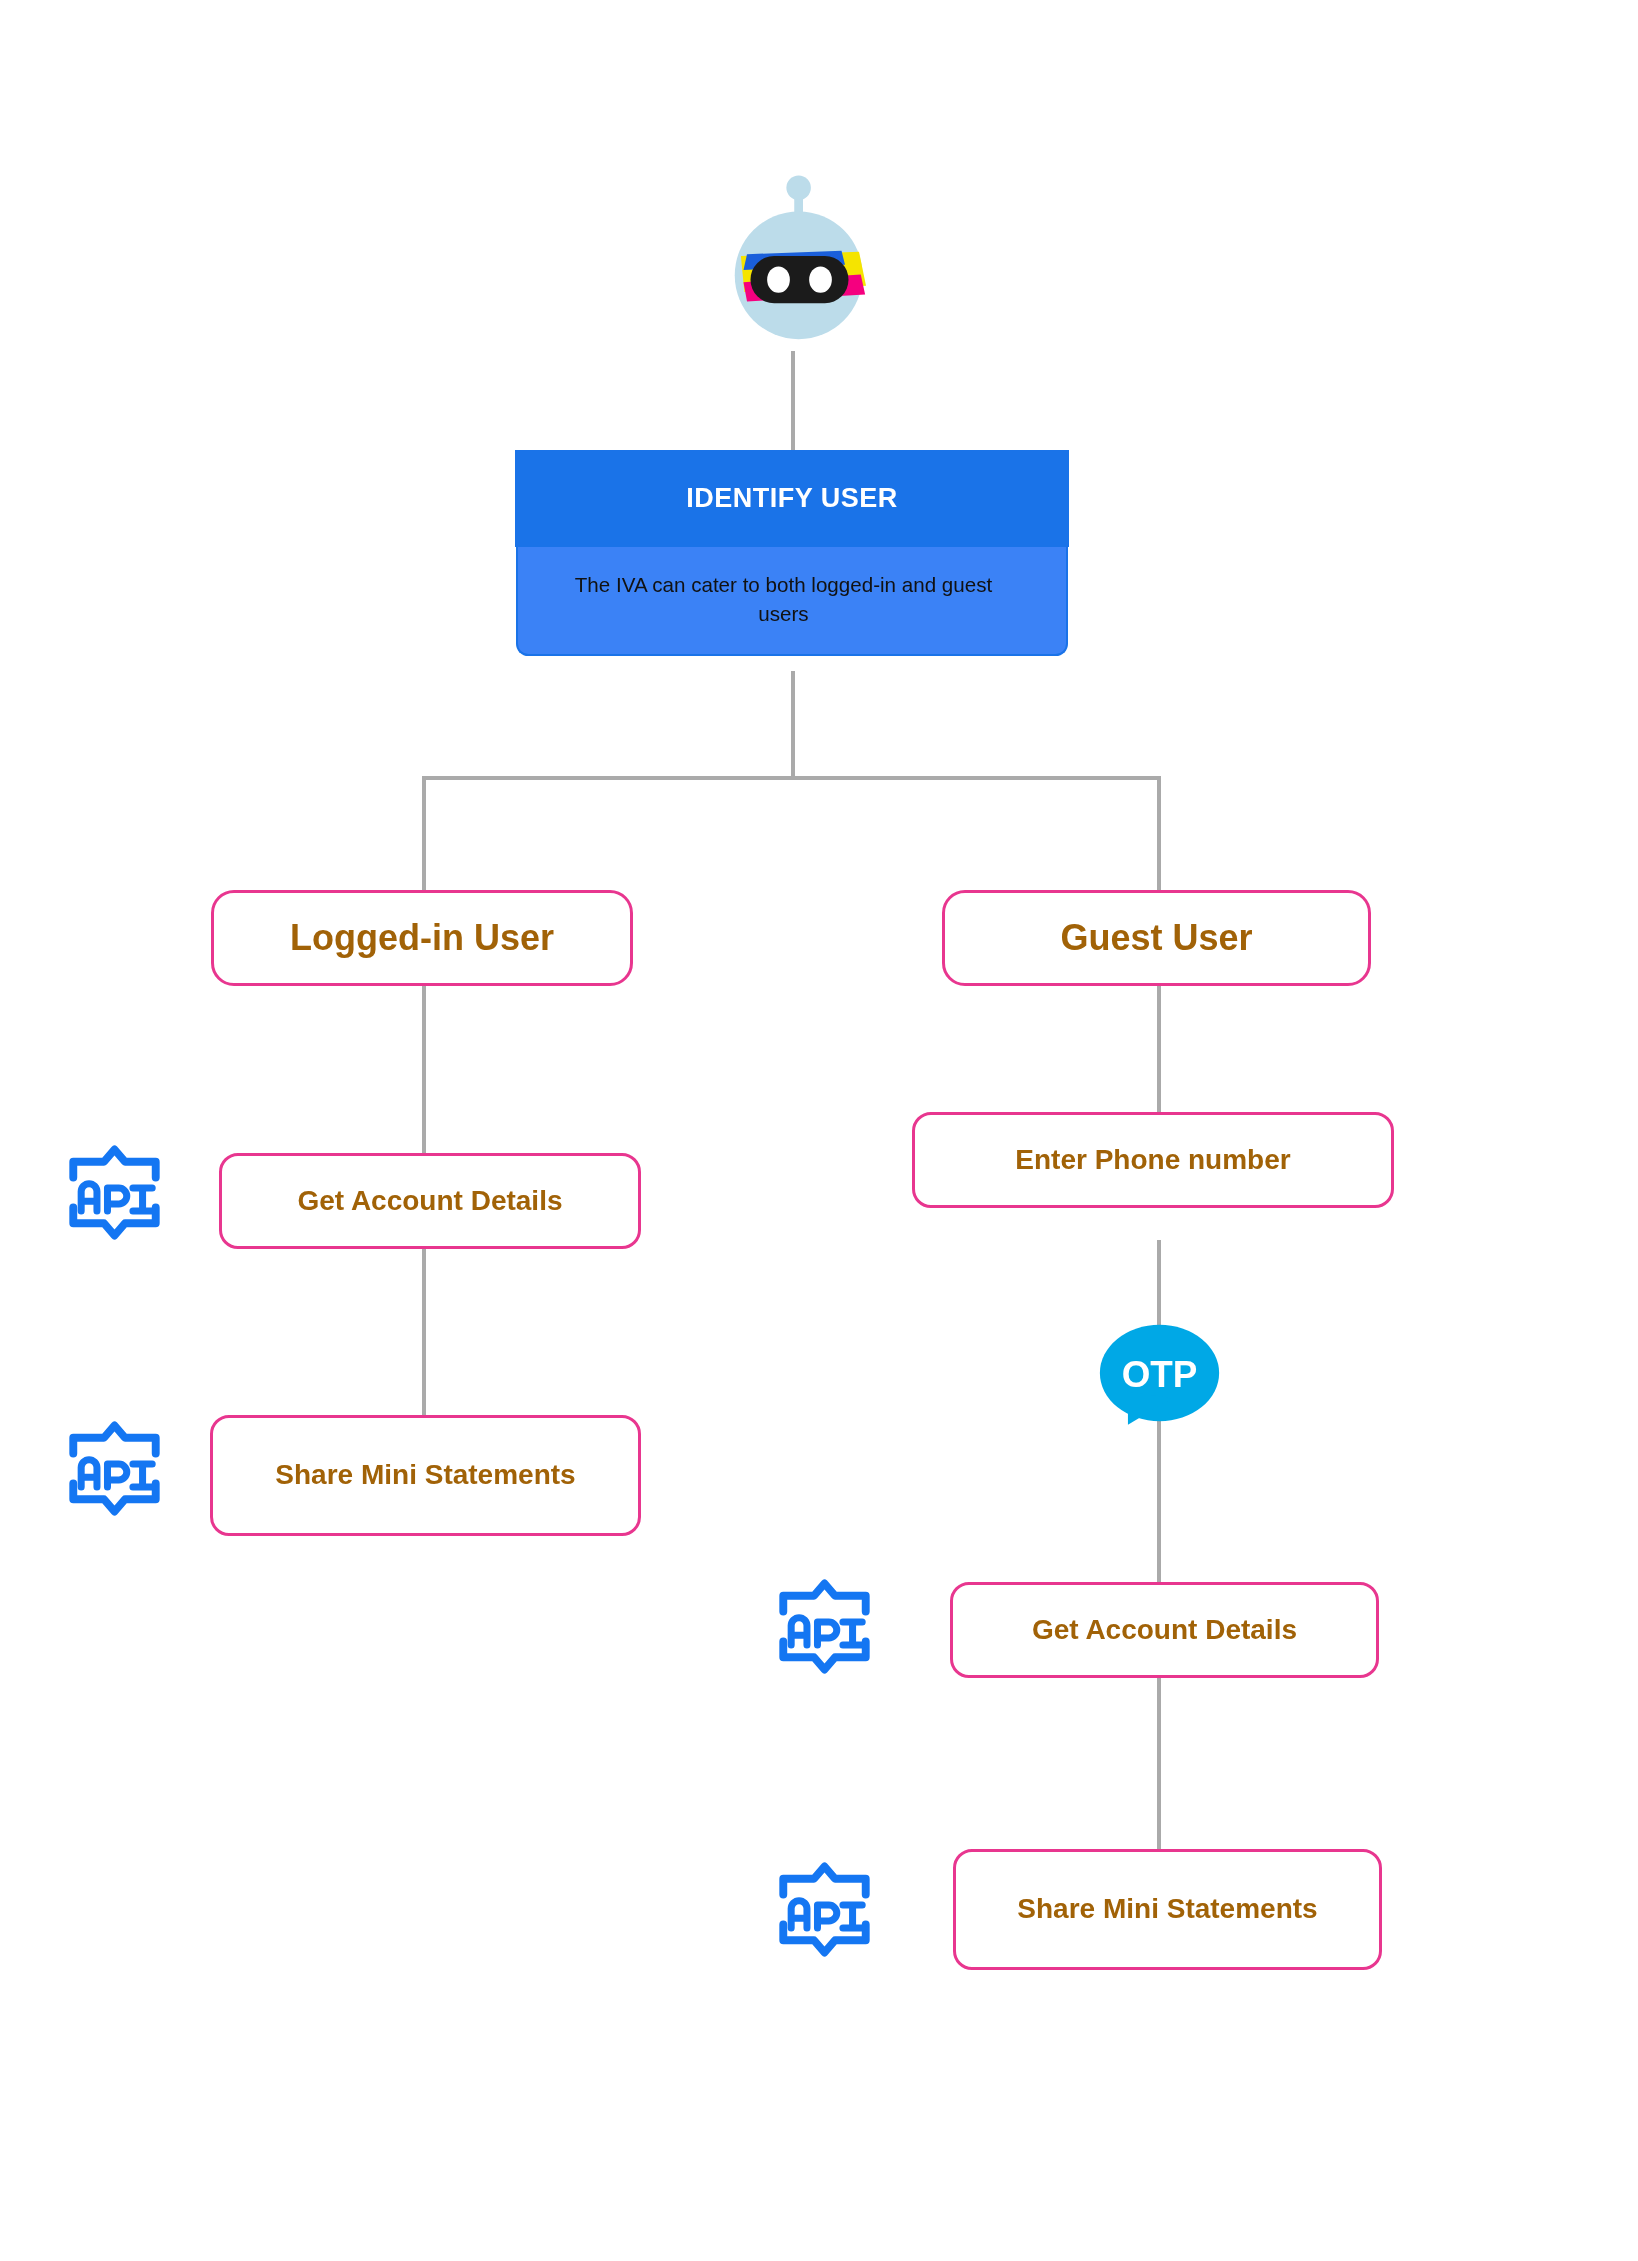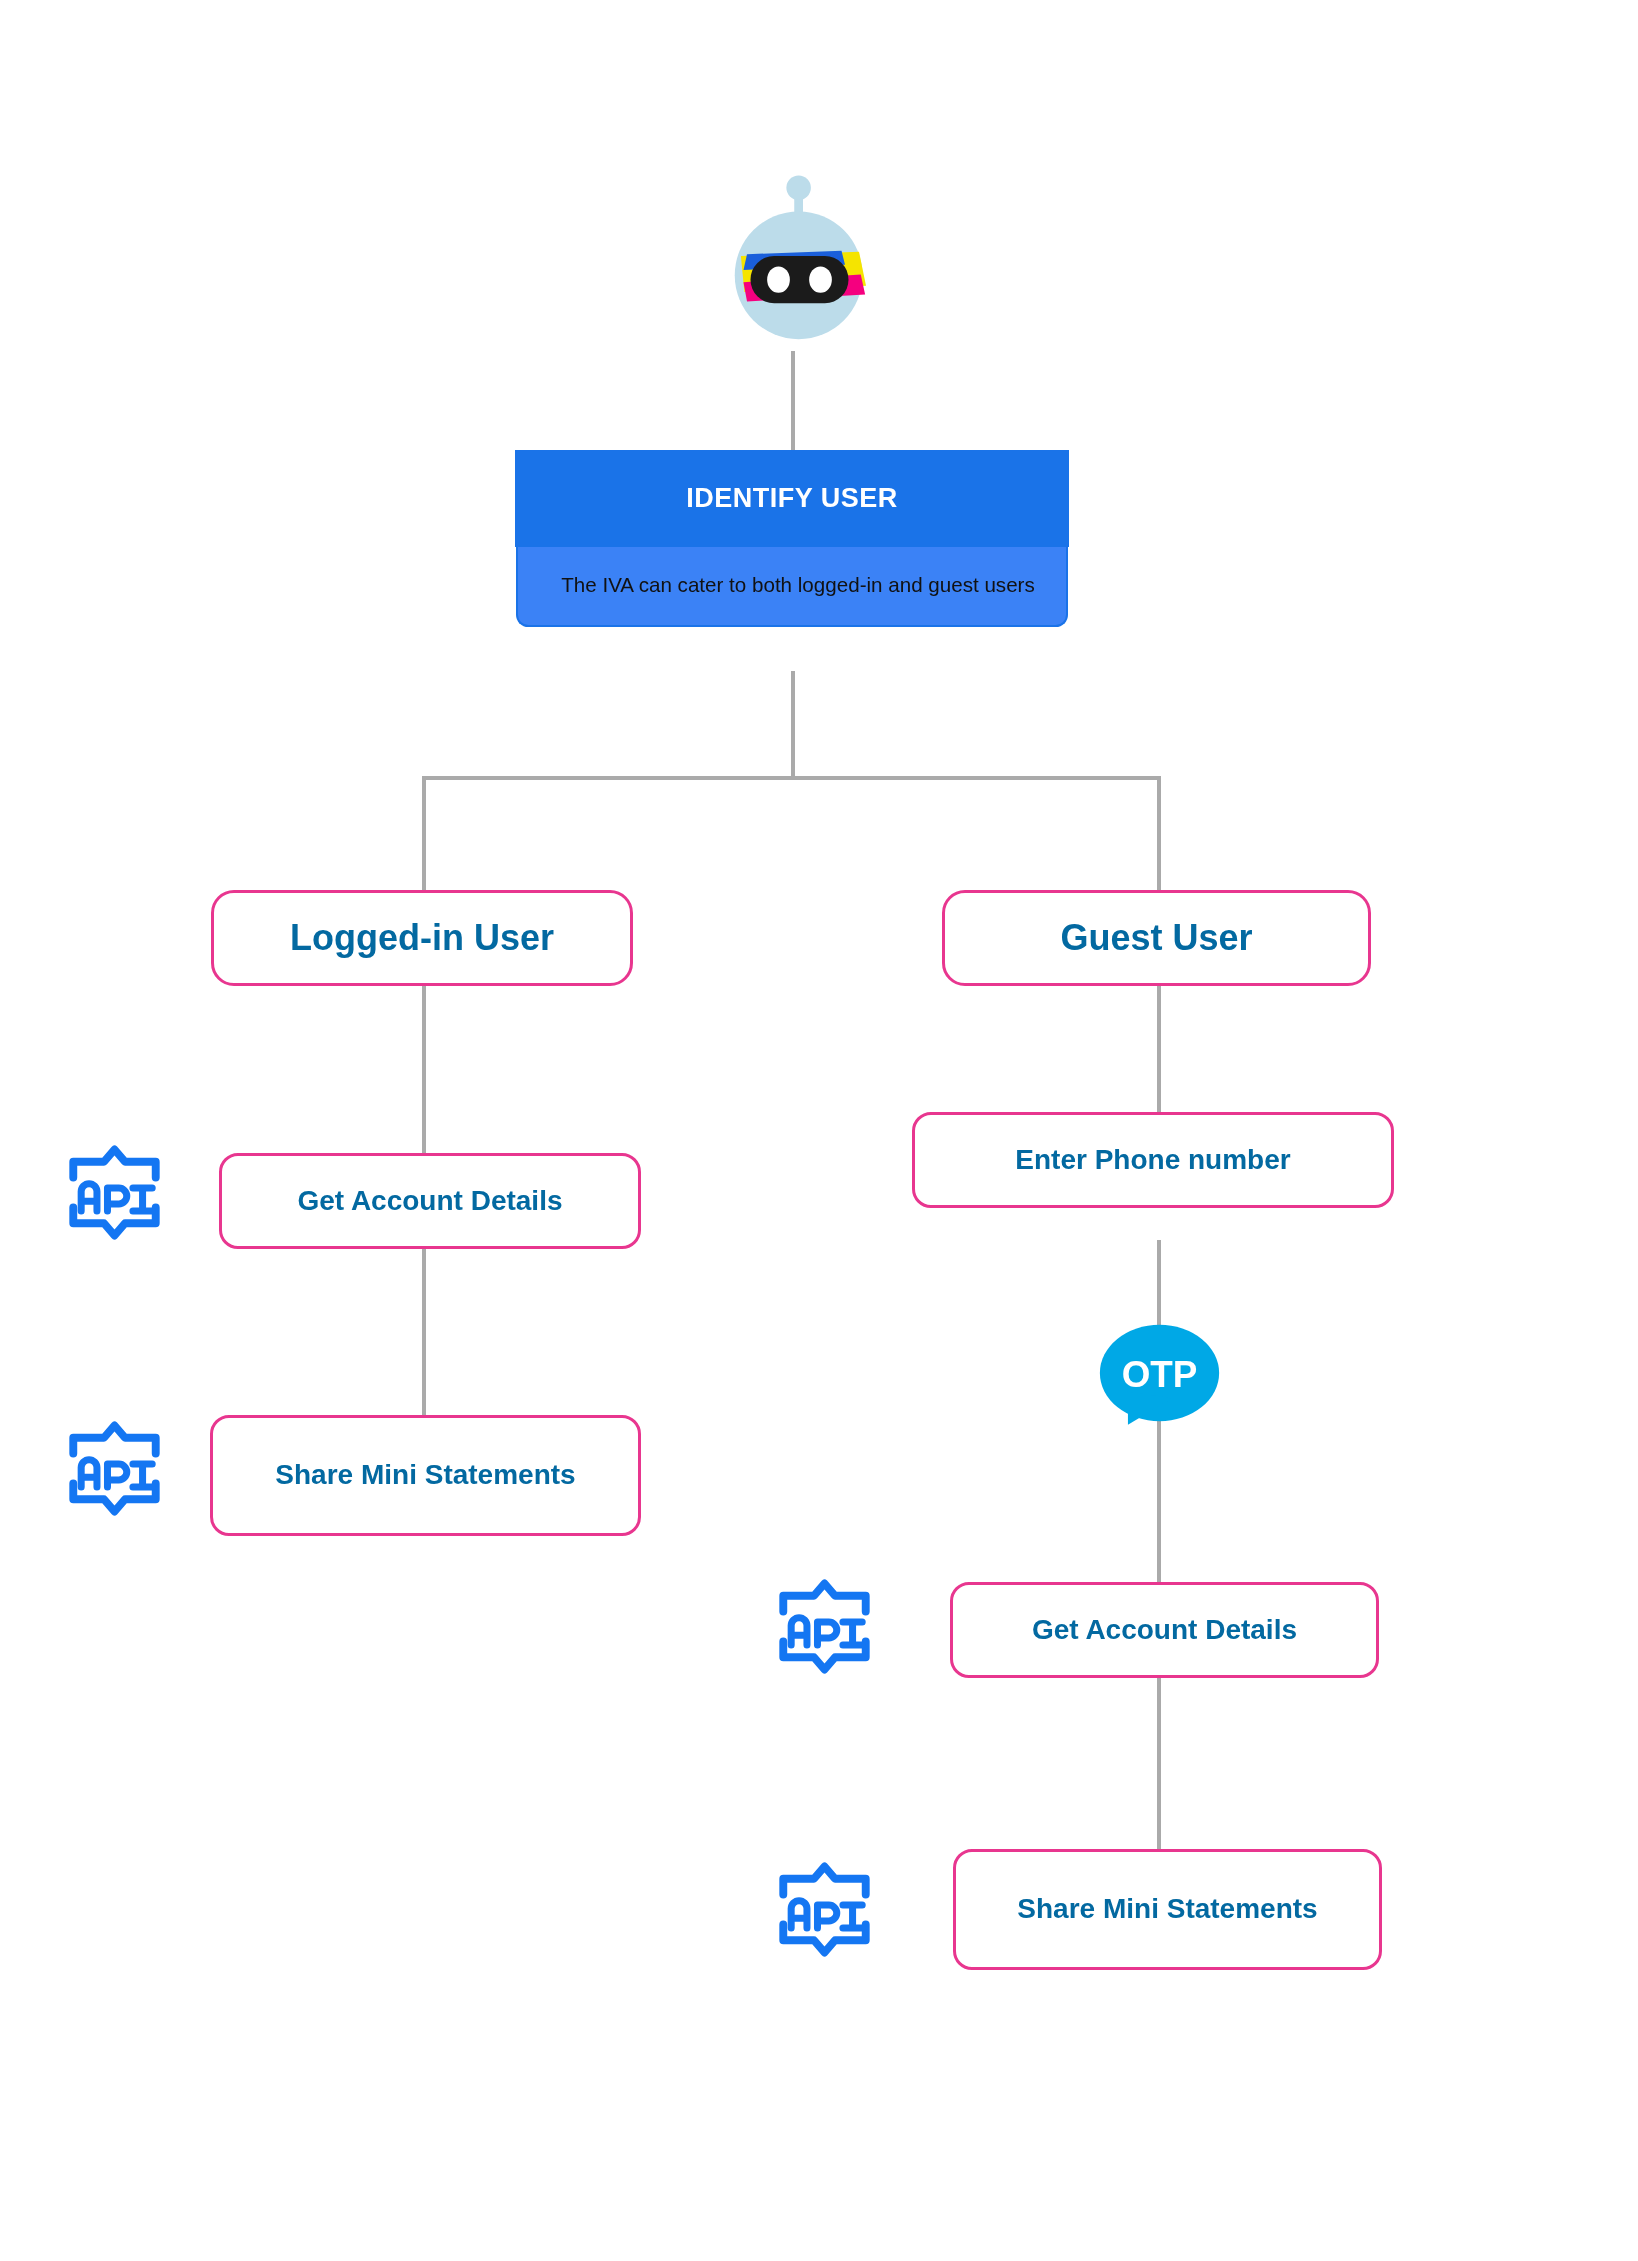--- a/index.html
+++ b/index.html
@@ -60,35 +60,35 @@
     letter-spacing: 0.5px;
     text-align: center;
     padding: 33px 8.8px 33px 8.8px;
     margin: 0px -2.6px 0 -2.6px;
   }
   #identify-body {
     color: #111111;
     font-size: 20.6px;
     line-height: 1.42;
     text-align: center;
-    padding: 23px 18px 26px 30px;
+    padding: 23px 47px 26px 30px;
   }
 
   
   .node {
     position: absolute;
     box-sizing: border-box;
     border: 3.5px solid #e8368f;
     border-radius: 19px;
     background: #ffffff;
     display: flex;
     align-items: center;
     justify-content: center;
     text-align: center;
-    color: #0369a1;
+    color: #a16207;
     font-weight: bold;
     line-height: 1.22;
   }
   .node.big    { font-size: 36px; border-radius: 23px; }
   .node.medium { font-size: 28px; margin-left: 8px; }
 
   
   .api-icon {
     position: absolute;
   }

